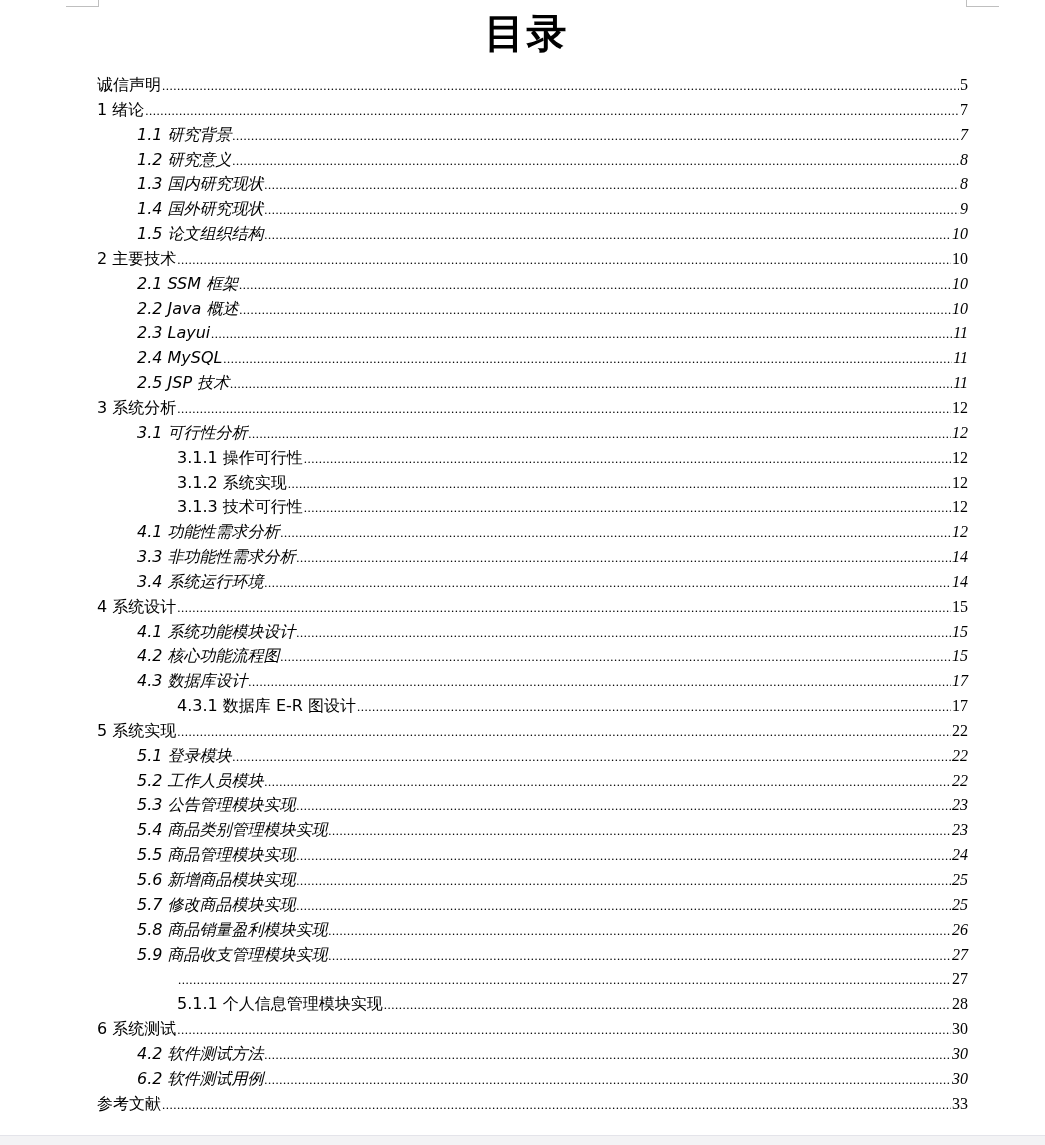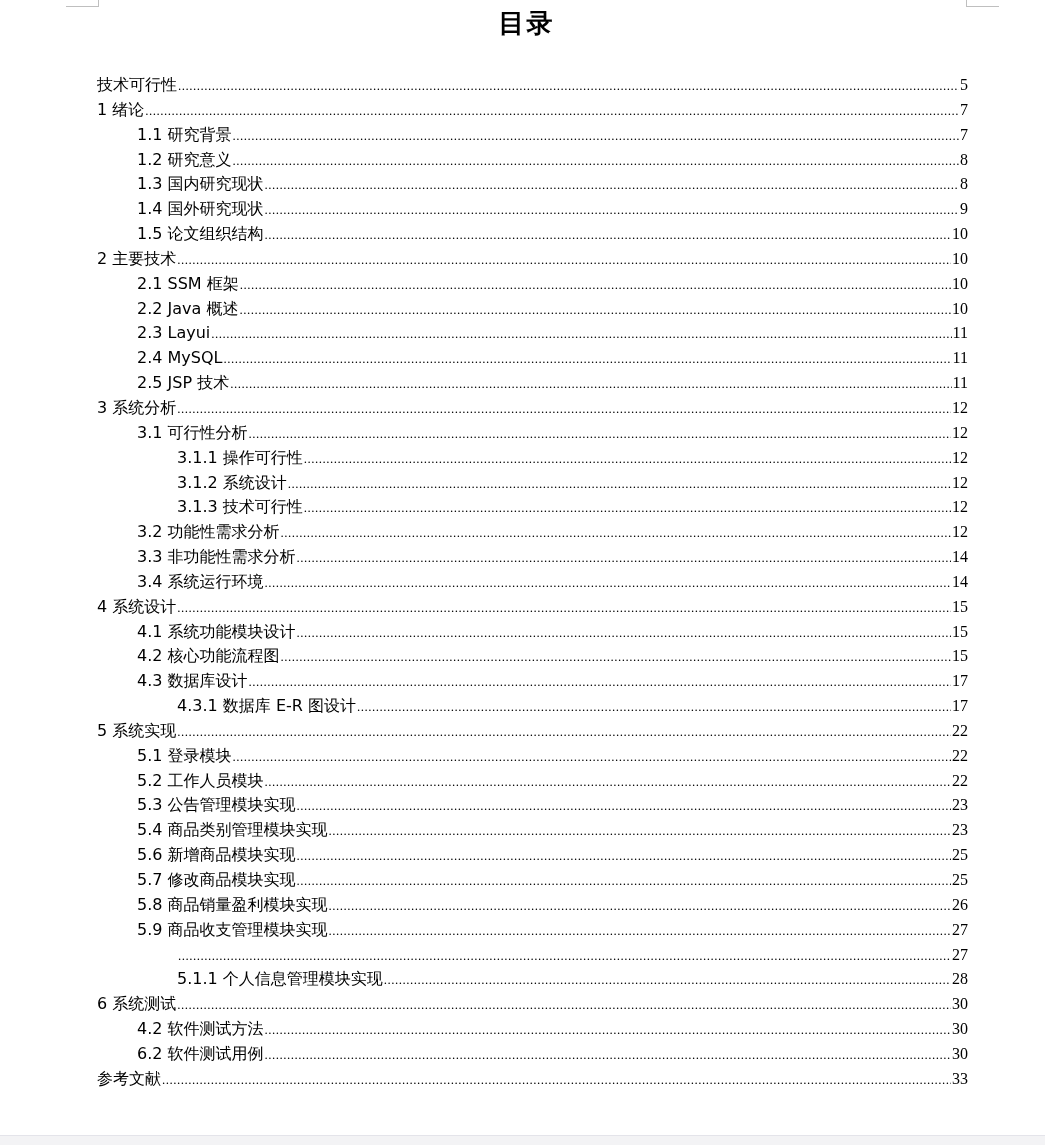--- a/index.html
+++ b/index.html
@@ -7,29 +7,29 @@
       width: 1045px; height: 1145px; overflow: hidden;
       background: #ffffff; position: relative;
       font-family: "DejaVu Sans", "Liberation Sans", sans-serif;
       color: #000;
     }
     .corner { position: absolute; width: 32px; height: 6px; border-color: #bfbfbf; border-style: solid; }
     .corner.tl { left: 66px; top: 0; border-width: 0 1px 1px 0; }
     .corner.tr { left: 966px; top: 0; border-width: 0 0 1px 1px; }
     .title {
       position: absolute; left: 8px; right: 0; top: 6px;
-      text-align: center; font-size: 26px; font-weight: bold; letter-spacing: 2px;
+      text-align: center; font-size: 40px; font-weight: bold; letter-spacing: 2px;
     }
     .toc { position: absolute; left: 97px; top: 73px; width: 871px; }
     .row {
       display: flex; align-items: baseline; height: 24.85px;
       font-size: 16px; line-height: 24.85px; white-space: nowrap;
     }
     .row.l1 { padding-left: 0; }
-    .row.l2 { padding-left: 40px; }
+    .row.l2 { padding-left: 40px; font-style: italic; }
     .row.l3 { padding-left: 80px; }
     .row .label { flex: 0 0 auto; }
     .row .dots {
       flex: 1 1 auto; overflow: hidden; margin: 0 1px;
       font-family: "Liberation Serif", serif; font-size: 13px; letter-spacing: 0.5px; color: #000;
     }
     .row .dots::before {
       content: "...................................................................................................................................................................................................................................";
     }
     .row .page { flex: 0 0 auto; font-family: "Liberation Serif", serif; font-size: 16px; }
@@ -41,21 +41,21 @@
 </head>
 <body>
 
 <div class="corner tl"></div>
 <div class="corner tr"></div>
 
 <div class="title">目录</div>
 
 <div class="toc" id="toc">
     <div class="row l1">
-      <span class="label">技术可行性</span>
+      <span class="label">诚信声明</span>
       <span class="dots"></span>
       <span class="page">5</span>
     </div>
     <div class="row l1">
       <span class="label">1   绪论</span>
       <span class="dots"></span>
       <span class="page">7</span>
     </div>
     <div class="row l2">
       <span class="label">1.1 研究背景</span>
@@ -121,31 +121,31 @@
       <span class="label">3.1 可行性分析</span>
       <span class="dots"></span>
       <span class="page">12</span>
     </div>
     <div class="row l3">
       <span class="label">3.1.1 操作可行性</span>
       <span class="dots"></span>
       <span class="page">12</span>
     </div>
     <div class="row l3">
-      <span class="label">3.1.2 系统设计</span>
+      <span class="label">3.1.2 系统实现</span>
       <span class="dots"></span>
       <span class="page">12</span>
     </div>
     <div class="row l3">
       <span class="label">3.1.3 技术可行性</span>
       <span class="dots"></span>
       <span class="page">12</span>
     </div>
     <div class="row l2">
-      <span class="label">3.2 功能性需求分析</span>
+      <span class="label">4.1 功能性需求分析</span>
       <span class="dots"></span>
       <span class="page">12</span>
     </div>
     <div class="row l2">
       <span class="label">3.3 非功能性需求分析</span>
       <span class="dots"></span>
       <span class="page">14</span>
     </div>
     <div class="row l2">
       <span class="label">3.4 系统运行环境</span>
@@ -196,20 +196,25 @@
       <span class="label">5.3 公告管理模块实现</span>
       <span class="dots"></span>
       <span class="page">23</span>
     </div>
     <div class="row l2">
       <span class="label">5.4 商品类别管理模块实现</span>
       <span class="dots"></span>
       <span class="page">23</span>
     </div>
     <div class="row l2">
+      <span class="label">5.5 商品管理模块实现</span>
+      <span class="dots"></span>
+      <span class="page">24</span>
+    </div>
+    <div class="row l2">
       <span class="label">5.6 新增商品模块实现</span>
       <span class="dots"></span>
       <span class="page">25</span>
     </div>
     <div class="row l2">
       <span class="label">5.7 修改商品模块实现</span>
       <span class="dots"></span>
       <span class="page">25</span>
     </div>
     <div class="row l2">

